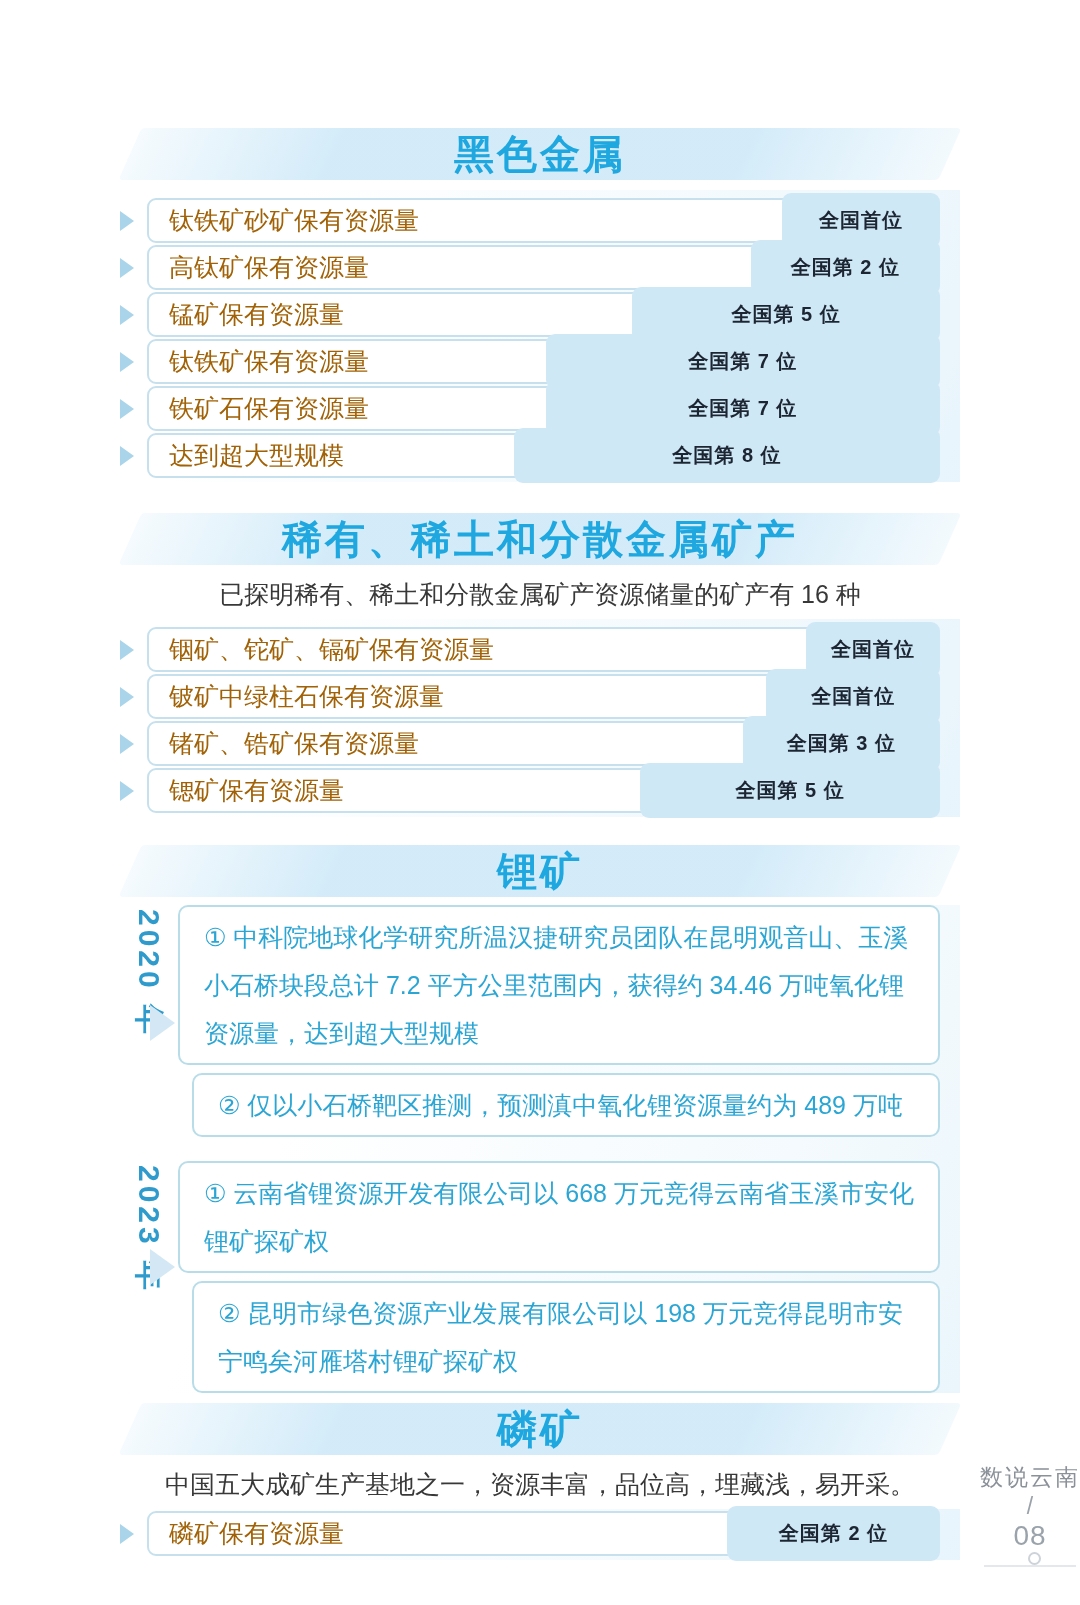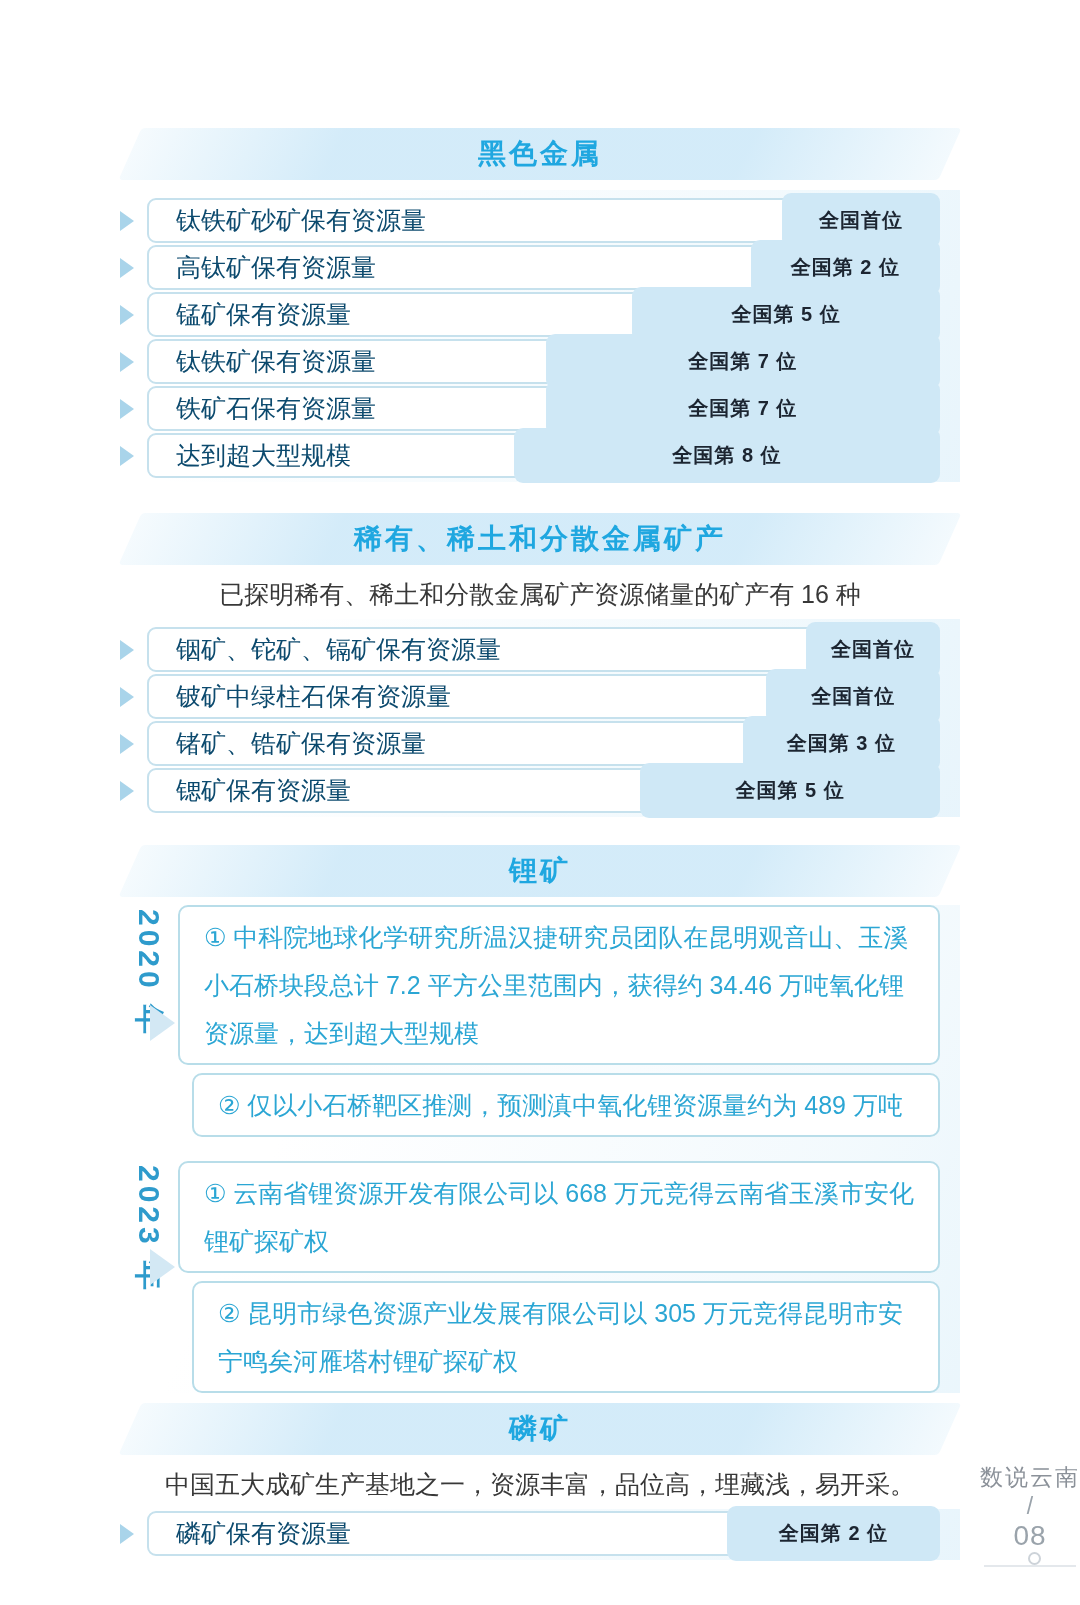--- a/index.html
+++ b/index.html
@@ -13,21 +13,21 @@
 
   
   .sec-title{position:relative;height:56px;text-align:center;margin:0;}
   .sec-title .band{
     position:absolute;left:10px;right:10px;top:2px;bottom:2px;
     background:linear-gradient(92deg,rgba(216,238,250,0.25) 0%,rgba(204,232,248,0.85) 25%,rgba(204,232,248,0.85) 75%,rgba(216,238,250,0.3) 100%);
     transform:skewX(-24deg);border-radius:4px;
   }
   .sec-title .t{
     position:relative;display:inline-block;line-height:56px;
-    color:#1fa7e0;font-size:28px;font-weight:800;letter-spacing:3px;font-family:Liberation Serif, serif;
+    color:#1fa7e0;font-size:40px;font-weight:800;letter-spacing:3px;
   }
 
   .subtitle{
     text-align:center;color:#383838;font-size:25px;font-weight:500;
     margin:10px 0 8px 0;line-height:34px;
   }
 
   
   .rows{
     padding:8px 0 2px 0;
@@ -36,21 +36,21 @@
   .row{display:flex;align-items:center;margin-bottom:2px;height:45px;}
   .tri{
     width:0;height:0;flex:0 0 auto;margin-right:13px;
     border-left:14px solid #a9d4ea;border-top:10px solid transparent;border-bottom:10px solid transparent;
   }
   .bar{
     position:relative;flex:1;height:41px;margin-right:20px;
     background:#ffffff;border:2px solid #c6e1ed;border-radius:9px;
     display:flex;align-items:center;
   }
-  .lbl{margin-left:27px;font-size:25px;color:#0c4a6e;font-weight:500;white-space:nowrap;}
+  .lbl{margin-left:20px;font-size:25px;color:#a16207;font-weight:500;white-space:nowrap;}
   .badge{
     position:absolute;right:-2px;top:-7px;bottom:-7px;width:30%;
     background:#cfe8f6;border-radius:9px;
     display:flex;align-items:center;justify-content:center;
   }
   .badge span{color:#1c2531;font-size:20px;font-weight:800;letter-spacing:1px;white-space:nowrap;}
 
   
   .timeline{
     margin-top:6px;
@@ -217,21 +217,21 @@
         <div class="libox">② 仅以小石桥靶区推测，预测滇中氧化锂资源量约为 489 万吨</div>
       </div>
     </div>
     <div class="tgroup">
       <div class="ycol">
         <div class="ylabel">2023 年</div>
         <span class="yarrow" style="top:88px;"></span>
       </div>
       <div class="boxes">
         <div class="libox">① 云南省锂资源开发有限公司以 668 万元竞得云南省玉溪市安化锂矿探矿权</div>
-        <div class="libox">② 昆明市绿色资源产业发展有限公司以 305 万元竞得昆明市安宁鸣矣河雁塔村锂矿探矿权</div>
+        <div class="libox">② 昆明市绿色资源产业发展有限公司以 198 万元竞得昆明市安宁鸣矣河雁塔村锂矿探矿权</div>
       </div>
     </div>
   </div>
 
   <h2 class="sec-title" style="margin-top:8px;">
     <span class="band"></span>
     <span class="t">磷矿</span>
   </h2>
   <div class="subtitle">中国五大成矿生产基地之一，资源丰富，品位高，埋藏浅，易开采。</div>
 

